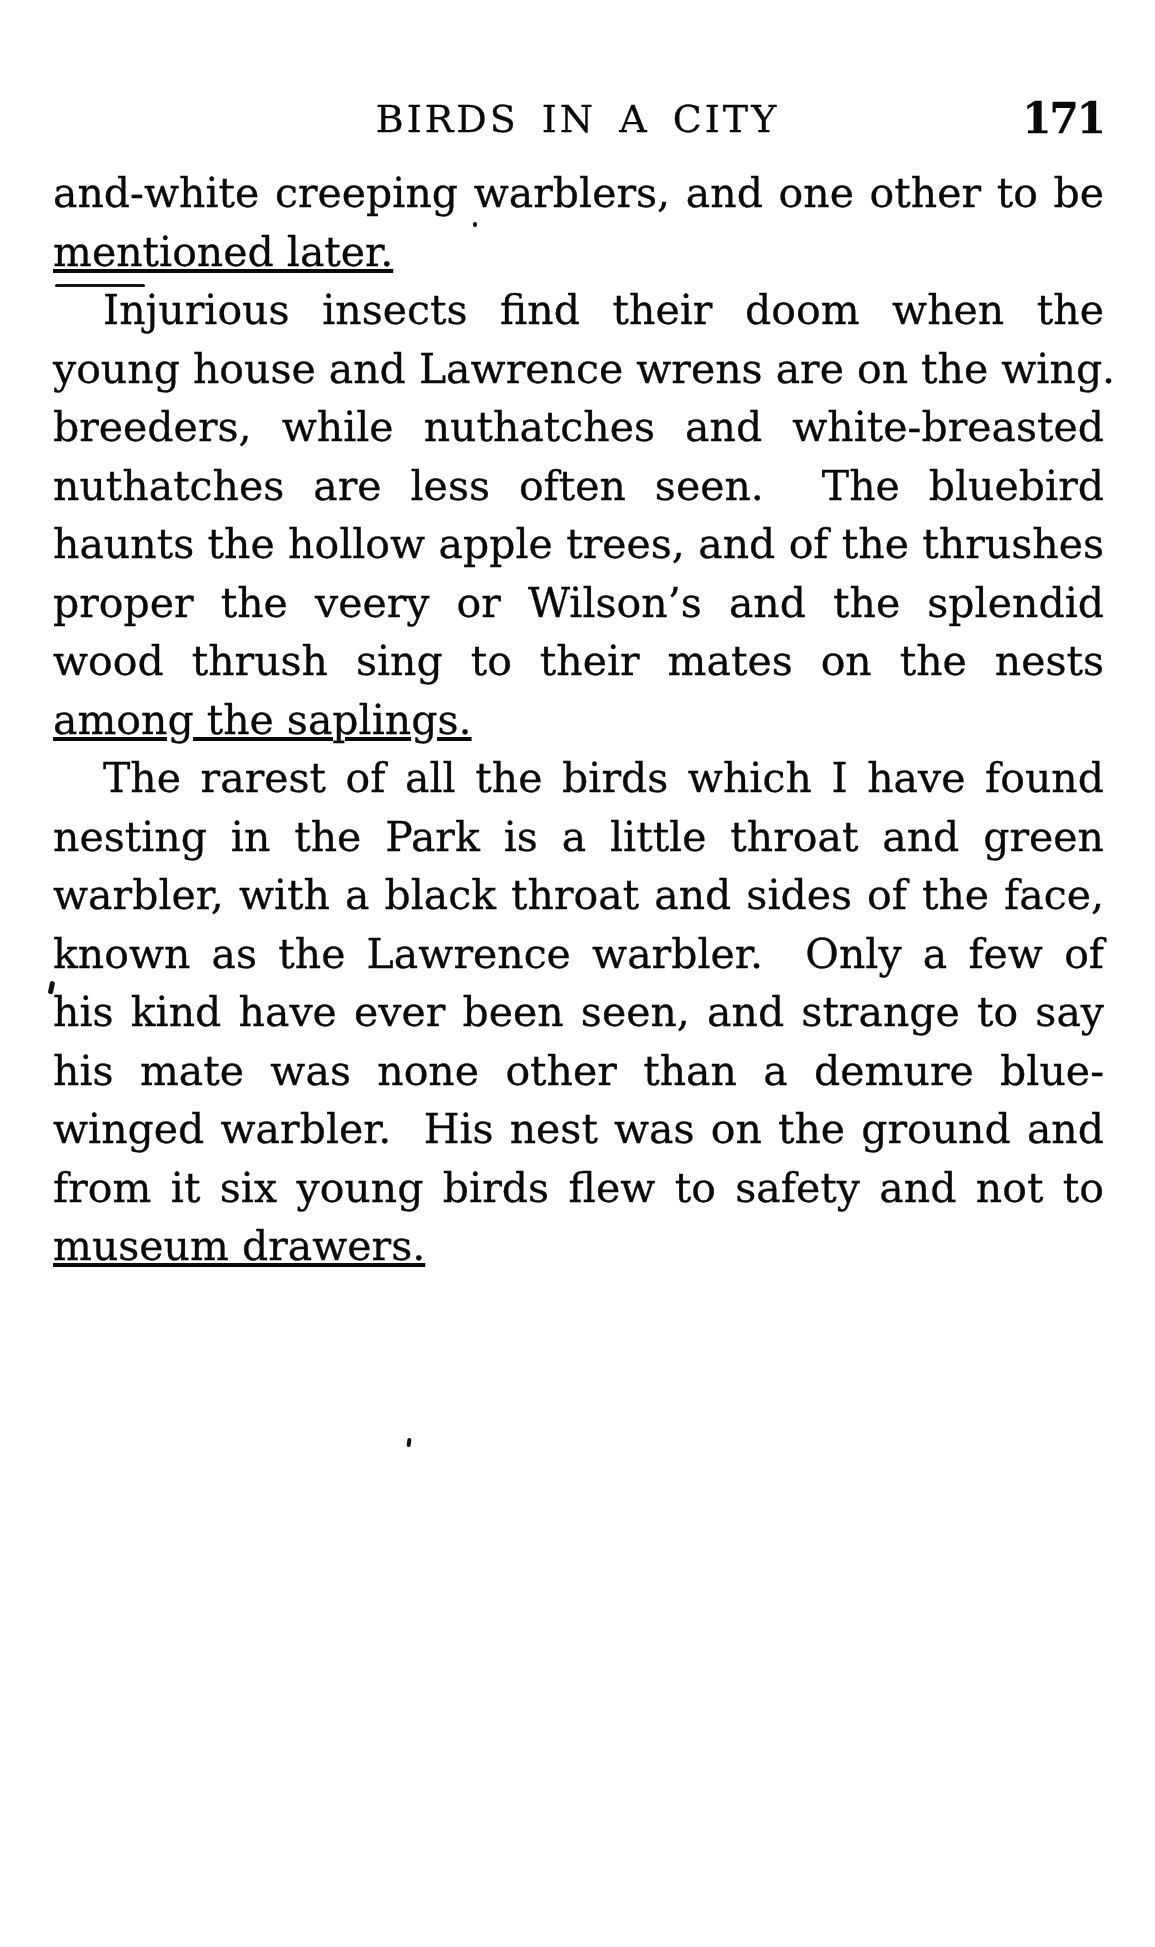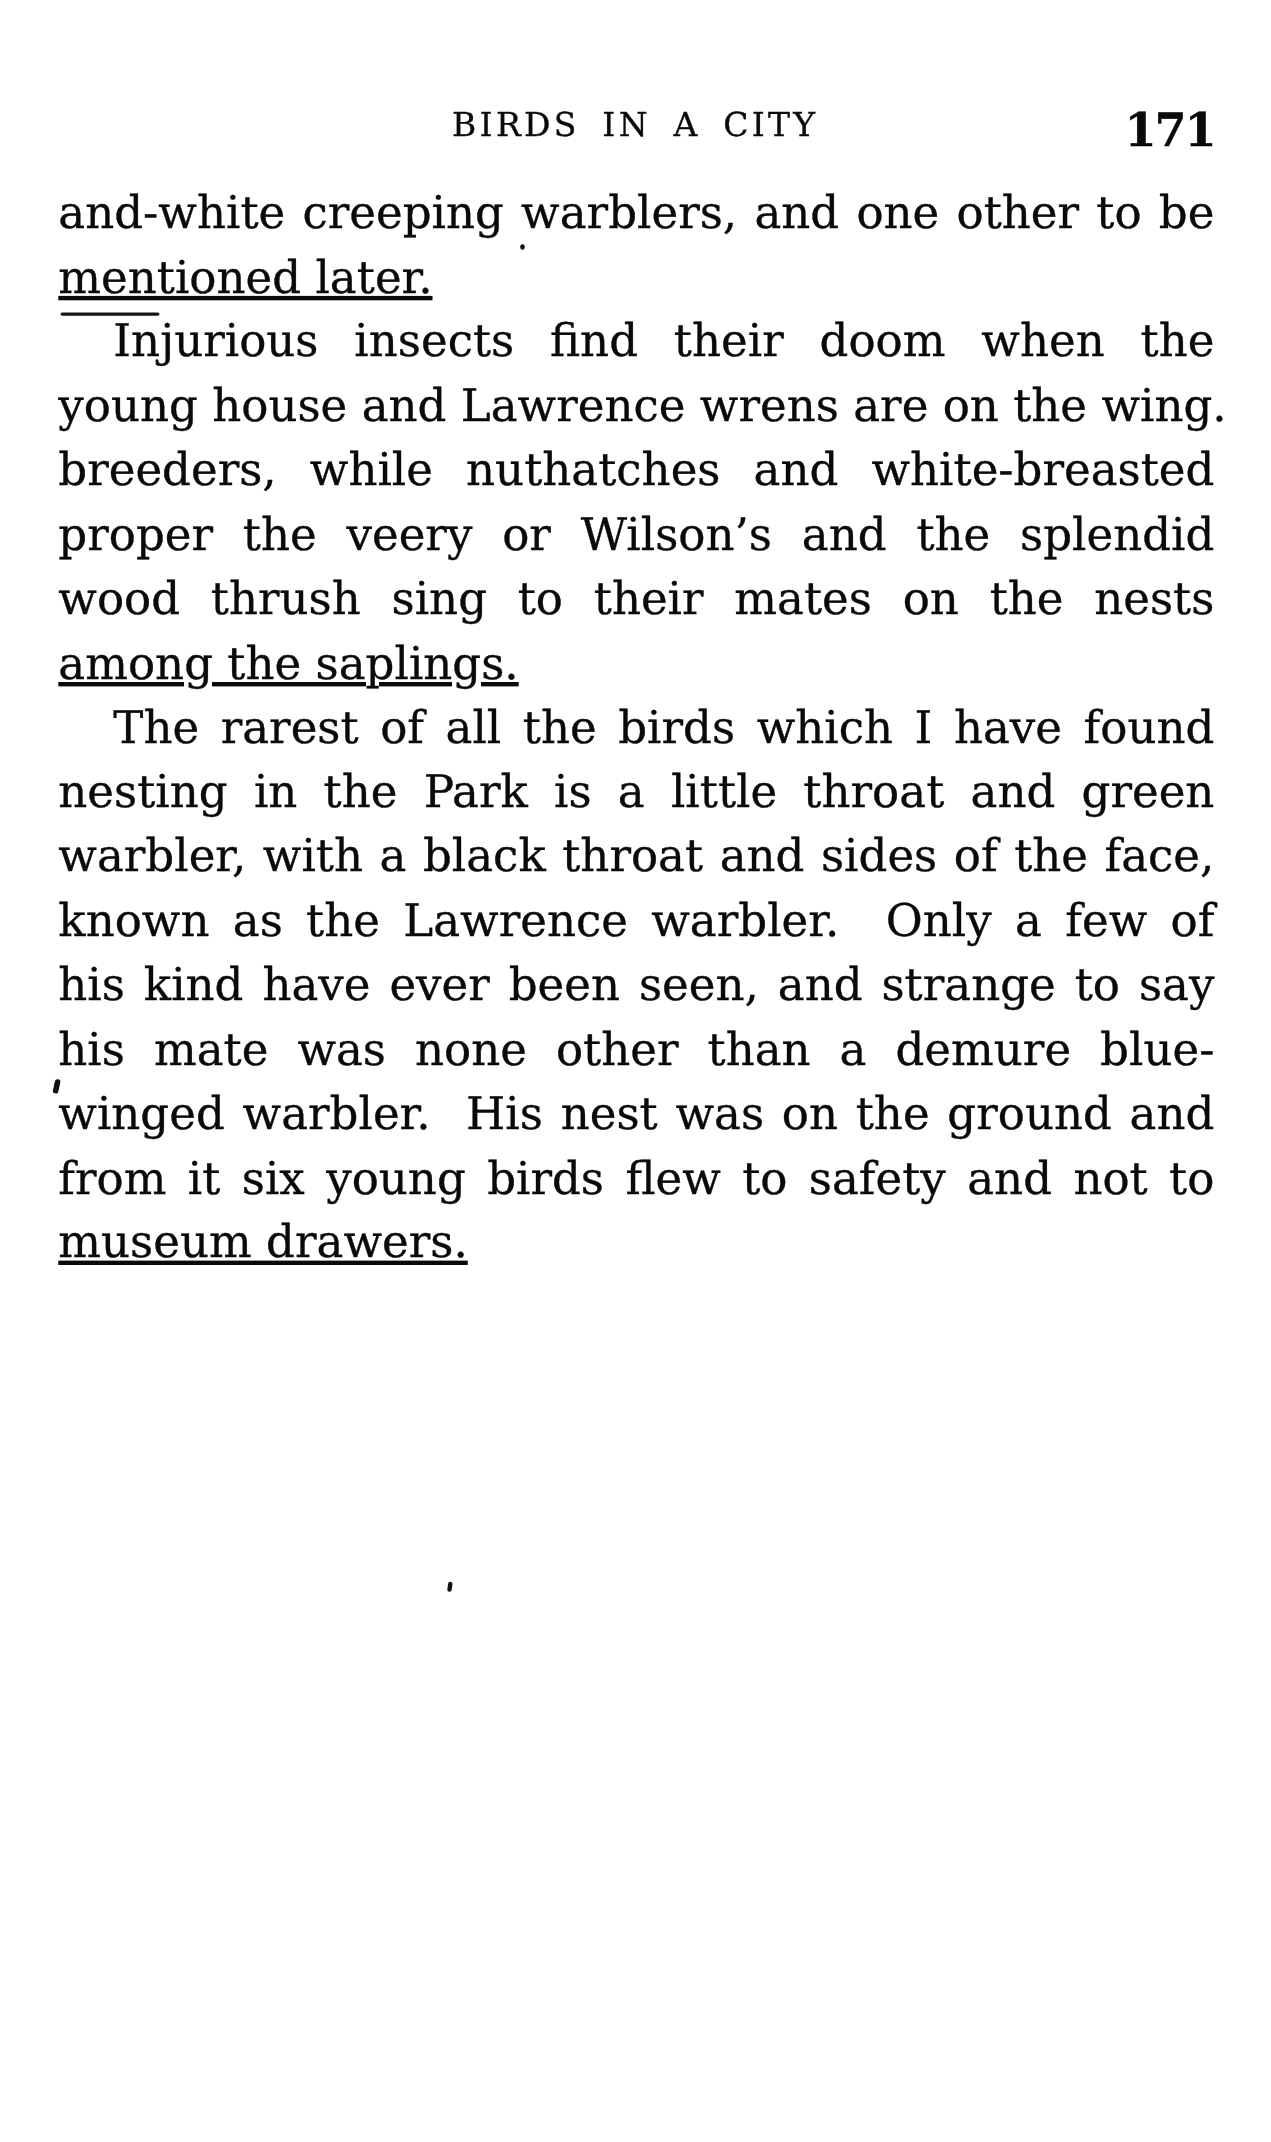--- a/index.html
+++ b/index.html
@@ -20,21 +20,21 @@
   
   .header {
     position: absolute;
     top: 100px;
     left: 0;
     width: 100%;
     text-align: center;
     line-height: 1;
   }
   .header .title {
-    font-size: 30px;
+    font-size: 38px;
     letter-spacing: 3px;
     word-spacing: 8px;
     white-space: nowrap;
   }
   .folio {
     position: absolute;
     top: 98px;
     right: 51px;
     font-size: 42px;
     font-weight: bold;
@@ -115,20 +115,22 @@
   </div>
 
   <div class="folio">171</div>
 
   <div class="text-block">
       <div class="line">and-white creeping warblers, and one other to be</div>
       <div class="line end">mentioned later.</div>
       <div class="line indent">Injurious insects find their doom when the</div>
       <div class="line">young house and Lawrence wrens are on the wing.</div>
       <div class="line">breeders, while nuthatches and white-breasted</div>
+      <div class="line">nuthatches are less often seen.&nbsp; The bluebird</div>
+      <div class="line">haunts the hollow apple trees, and of the thrushes</div>
       <div class="line">proper the veery or Wilson’s and the splendid</div>
       <div class="line">wood thrush sing to their mates on the nests</div>
       <div class="line end">among the saplings.</div>
       <div class="line indent">The rarest of all the birds which I have found</div>
       <div class="line">nesting in the Park is a little throat and green</div>
       <div class="line">warbler, with a black throat and sides of the face,</div>
       <div class="line">known as the Lawrence warbler.&nbsp; Only a few of</div>
       <div class="line">his kind have ever been seen, and strange to say</div>
       <div class="line">his mate was none other than a demure blue-</div>
       <div class="line">winged warbler.&nbsp; His nest was on the ground and</div>

